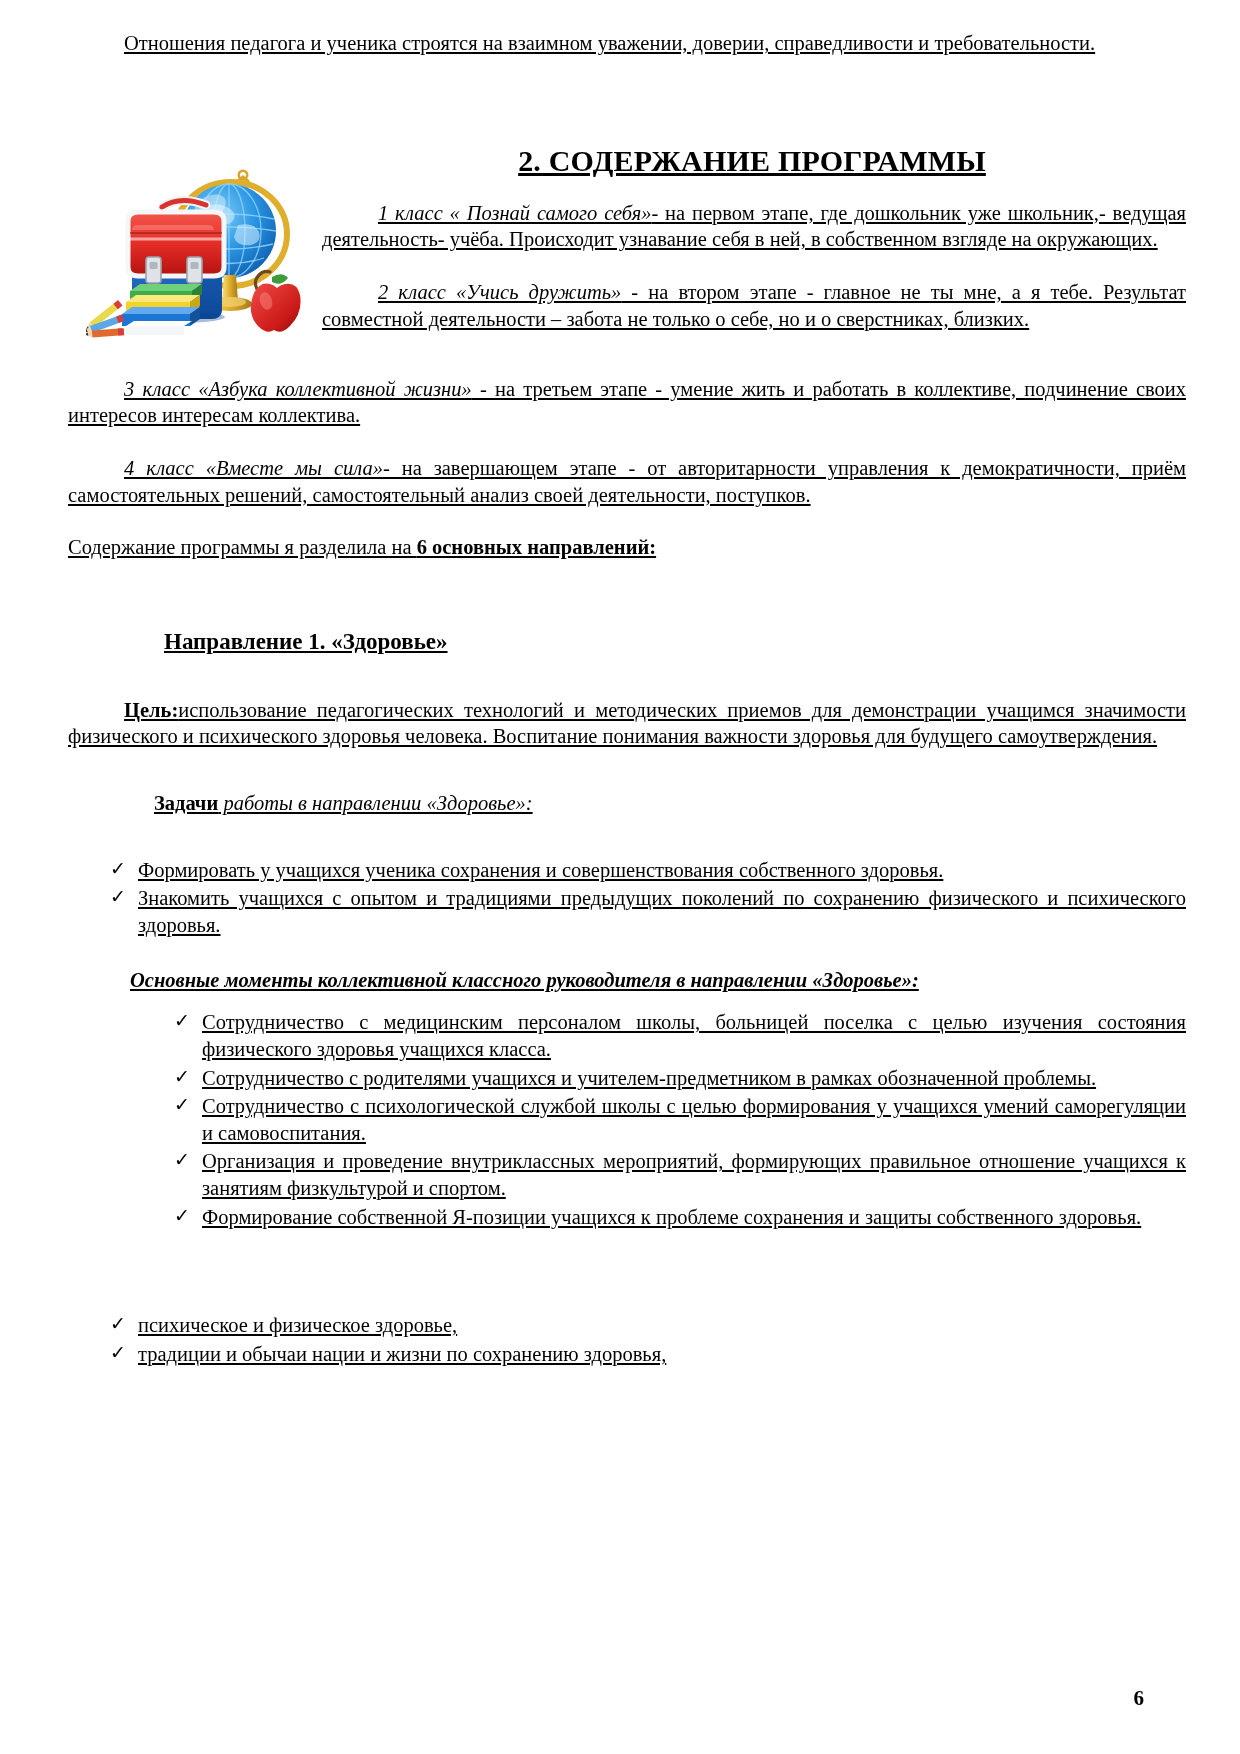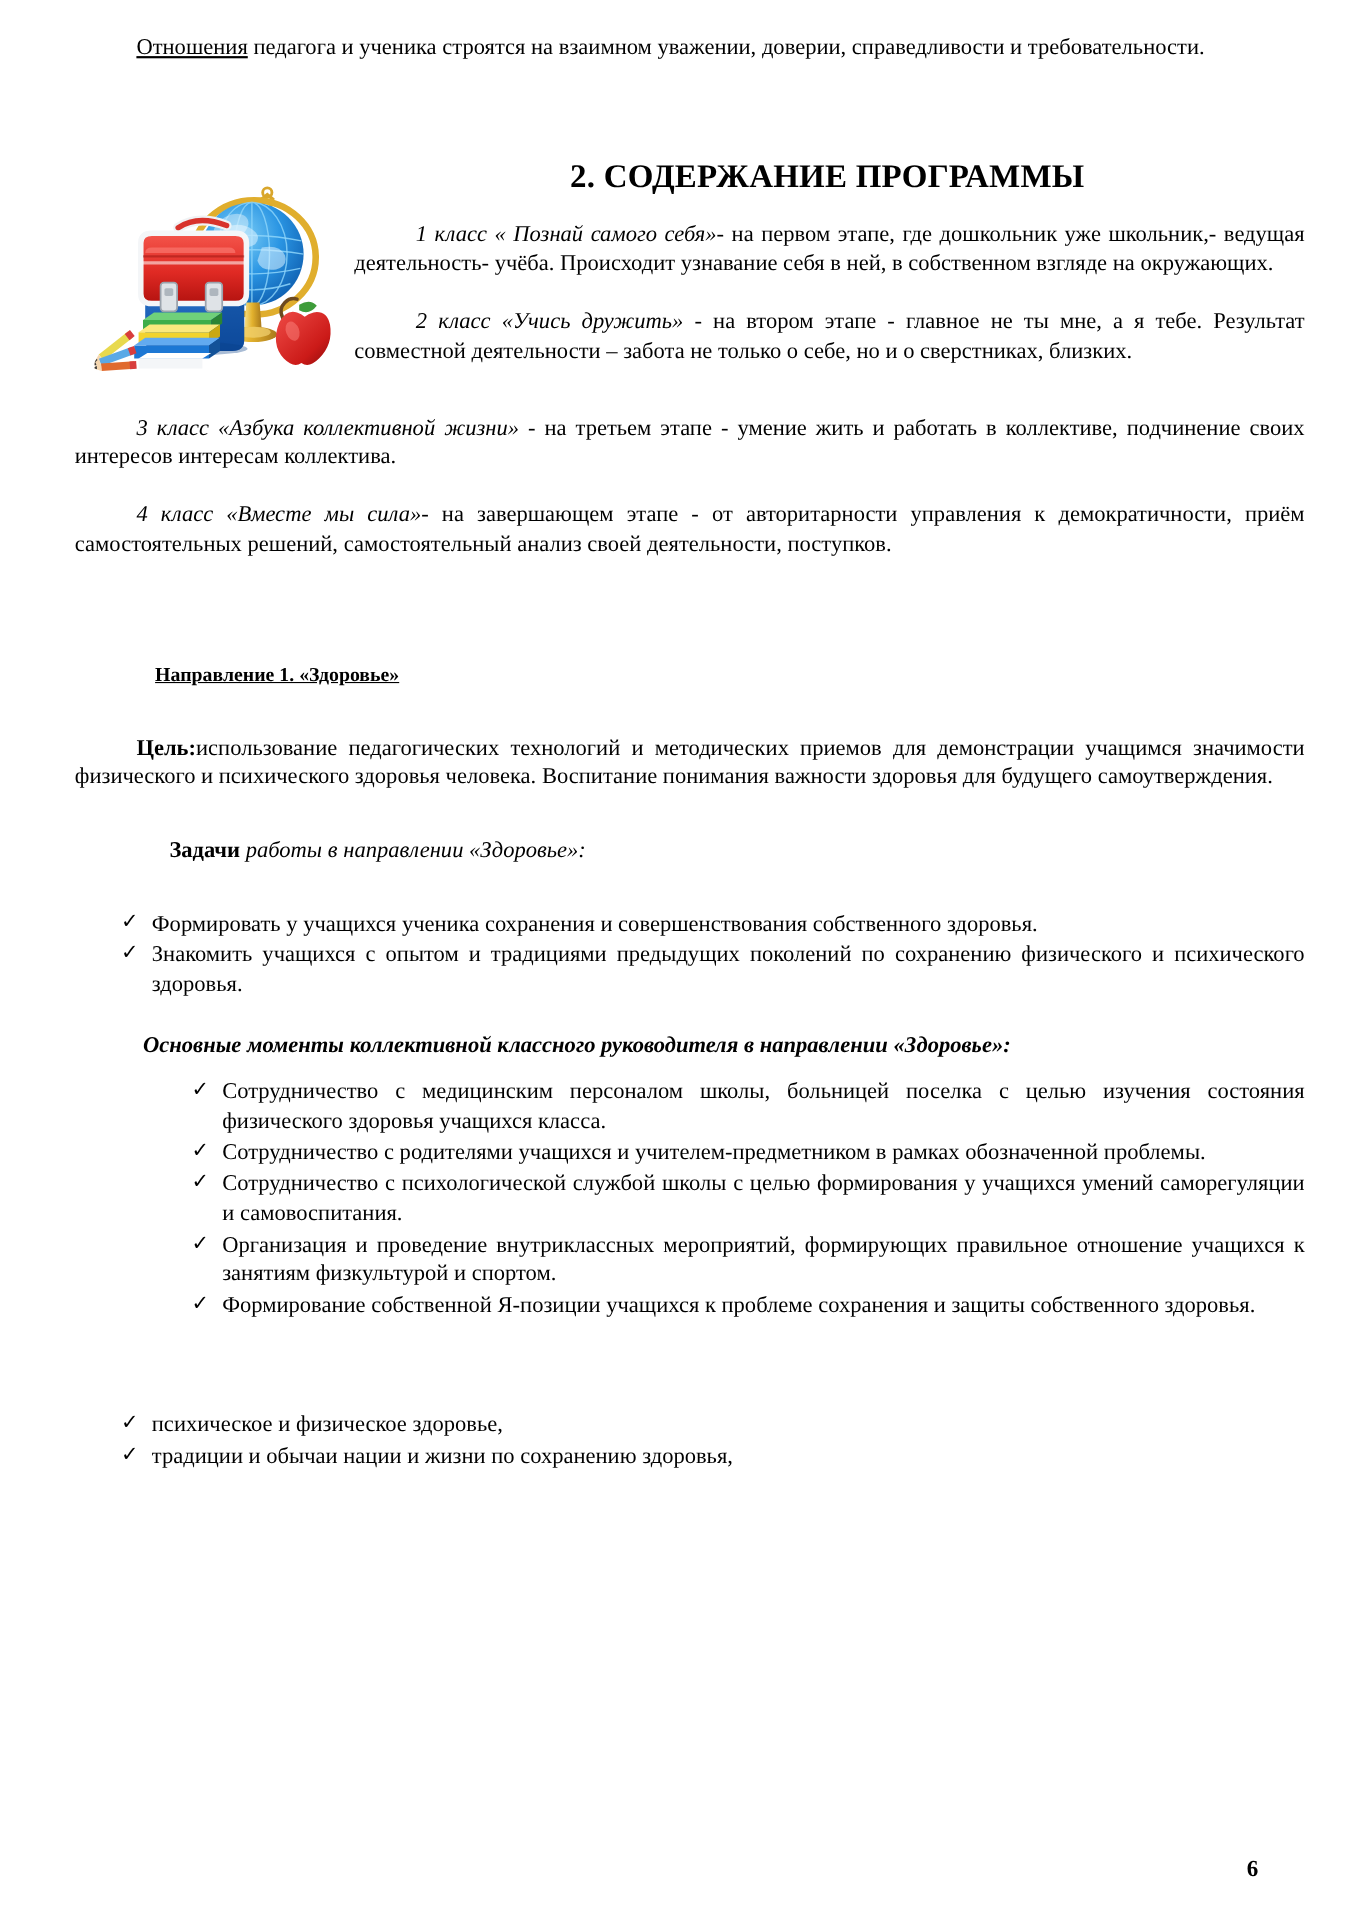--- a/index.html
+++ b/index.html
@@ -14,20 +14,21 @@
     height: 1754px;
     background: #ffffff;
     margin: 0 auto;
     box-sizing: border-box;
     padding: 30px 54px 40px 68px;
     font-family: "Liberation Serif", "DejaVu Serif", serif;
     color: #000000;
     font-size: 20.5px;
     line-height: 1.30;
     overflow: hidden;
+    text-decoration: underline;
   }
 
   p {
     margin: 0;
     text-align: justify;
     text-justify: inter-word;
   }
 
   .intro-para {
     text-indent: 56px;
@@ -68,22 +69,22 @@
   }
 
   .gap-sm { height: 16px; }
   .gap-md { height: 26px; }
   .gap-lg { height: 40px; }
   .gap-xl { height: 54px; }
 
   .heading-underline {
     font-weight: bold;
     text-decoration: underline;
-    font-size: 18px;
-    margin-left: 73px;
+    font-size: 23px;
+    margin-left: 96px;
     display: inline-block;
   }
 
   .tasks-head {
     margin-left: 86px;
   }
 
   
   ul.checklist {
     list-style: none;
@@ -287,20 +288,21 @@
   <div class="gap-md"></div>
 
   <p class="para-indent"><span class="i">3 класс «Азбука коллективной жизни»</span><span> - на третьем этапе - умение жить  и работать в коллективе, подчинение своих интересов интересам коллектива.</span></p>
 
   <div class="gap-md"></div>
 
   <p class="para-indent"><span class="i">4 класс «Вместе мы сила»</span><span>- на завершающем этапе - от авторитарности управления к демократичности, приём самостоятельных решений, самостоятельный  анализ своей деятельности, поступков.</span></p>
 
   <div class="gap-md"></div>
 
+  <p><span>Содержание программы я разделила на </span><span class="b">6 основных направлений:</span></p>
 
   <div class="gap-lg"></div>
   <div class="gap-md"></div>
 
   <p><span class="heading-underline">Направление 1. «Здоровье»</span></p>
 
   <div class="gap-lg"></div>
 
   <p class="para-indent"><span class="b">Цель:</span><span>использование педагогических технологий и методических приемов для демонстрации учащимся значимости физического и психического здоровья человека. Воспитание понимания важности здоровья для будущего самоутверждения.</span></p>
 

